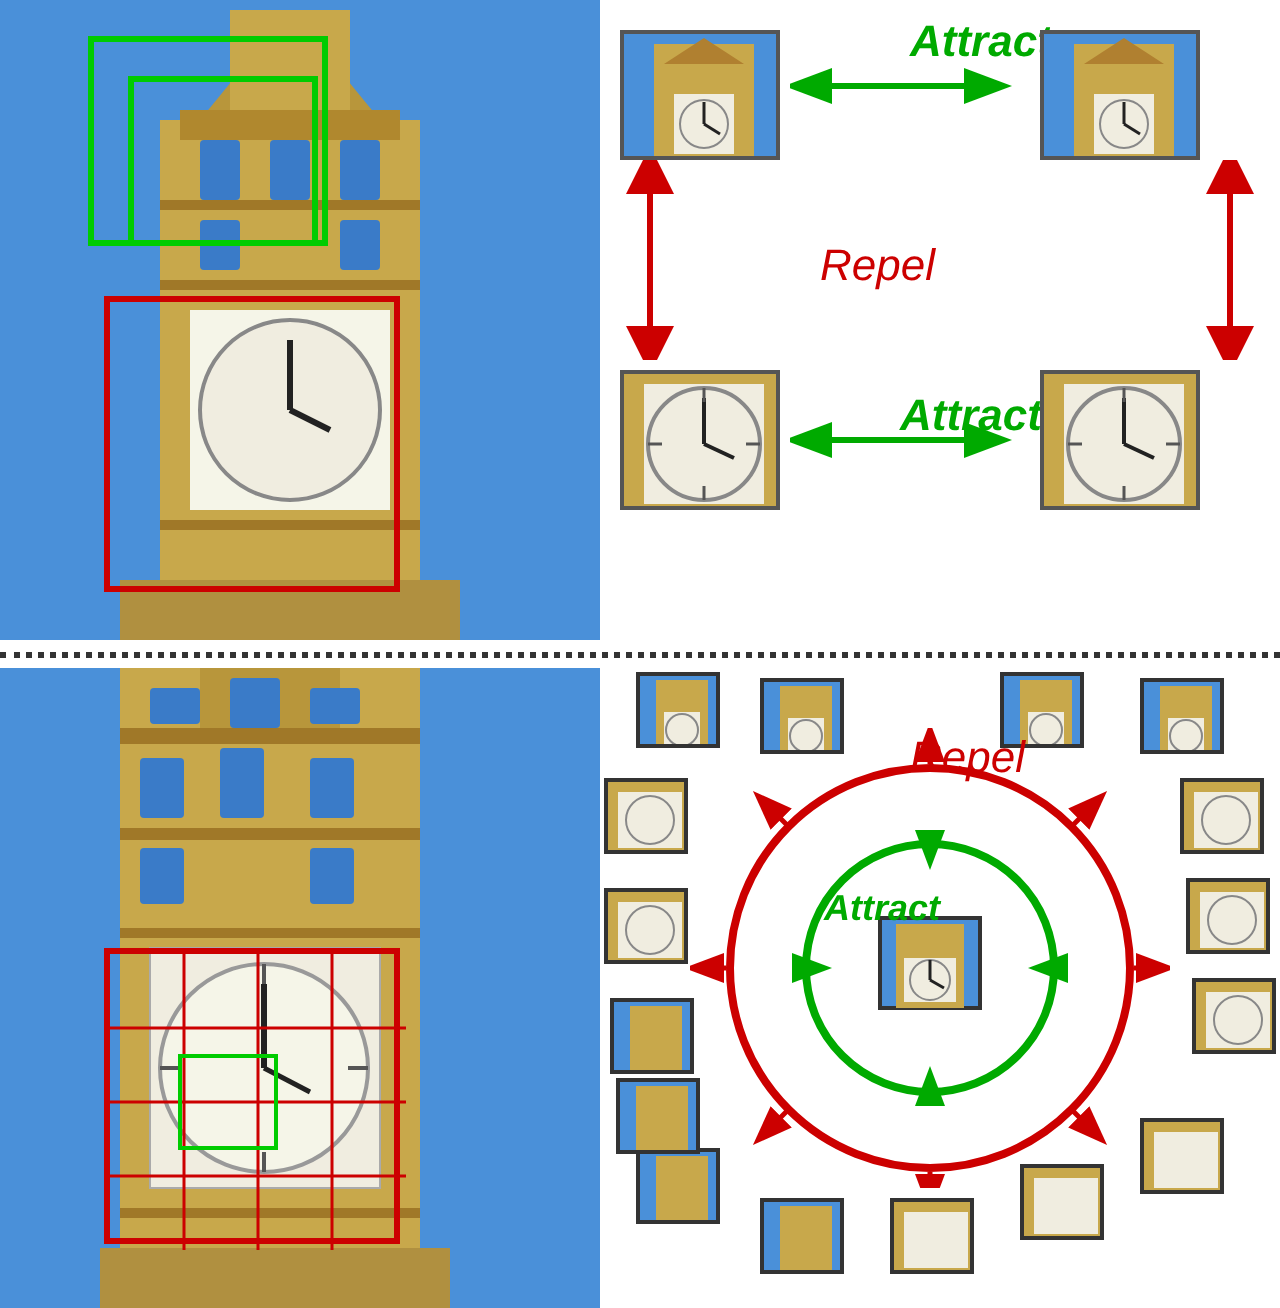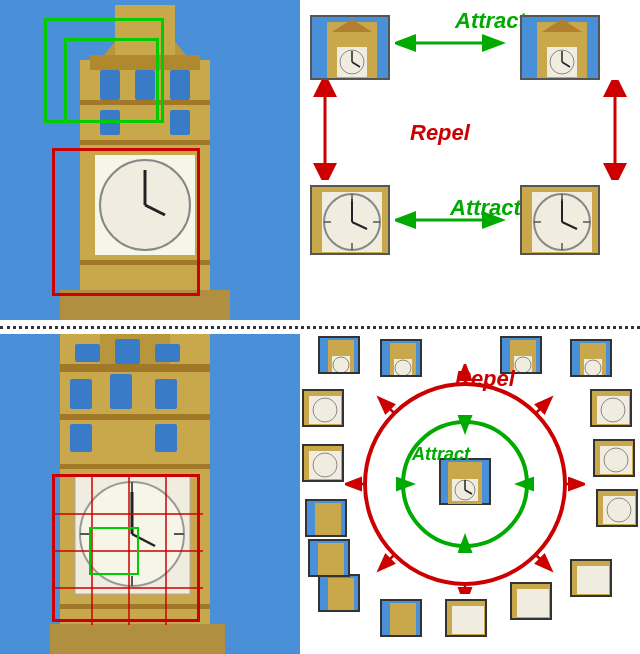--- a/index.html
+++ b/index.html
@@ -76,21 +76,21 @@
     .label-attract-green {
       color: #00aa00;
       font-size: 22px;
       font-weight: 900;
       font-style: italic;
     }
 
     .label-repel-red {
       color: #cc0000;
       font-size: 22px;
-      font-weight: 700;
+      font-weight: 400;
       font-style: italic;
     }
 
     
 
     
     .circle-diagram {
       position: relative;
       width: 340px;
       height: 320px;

